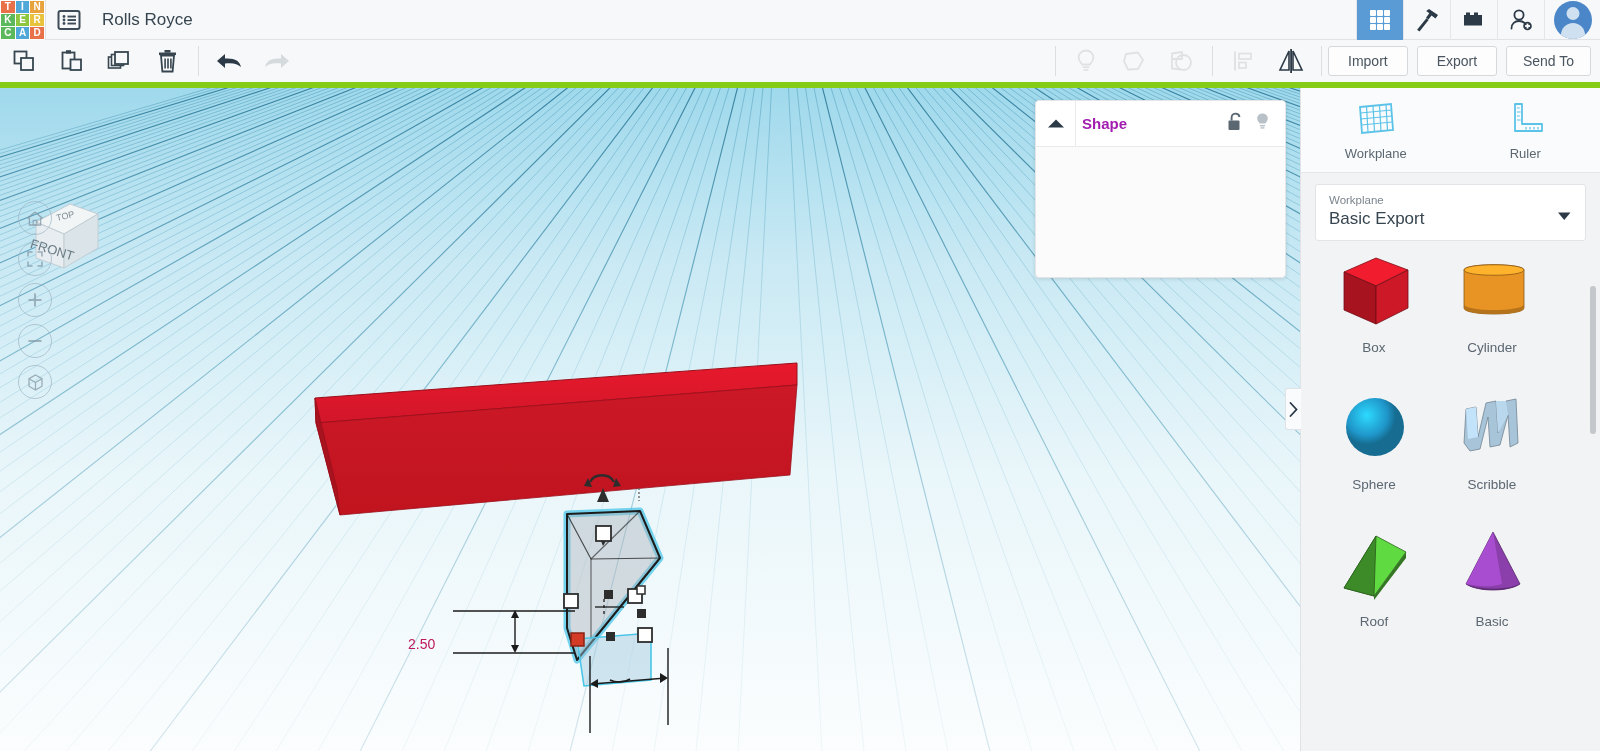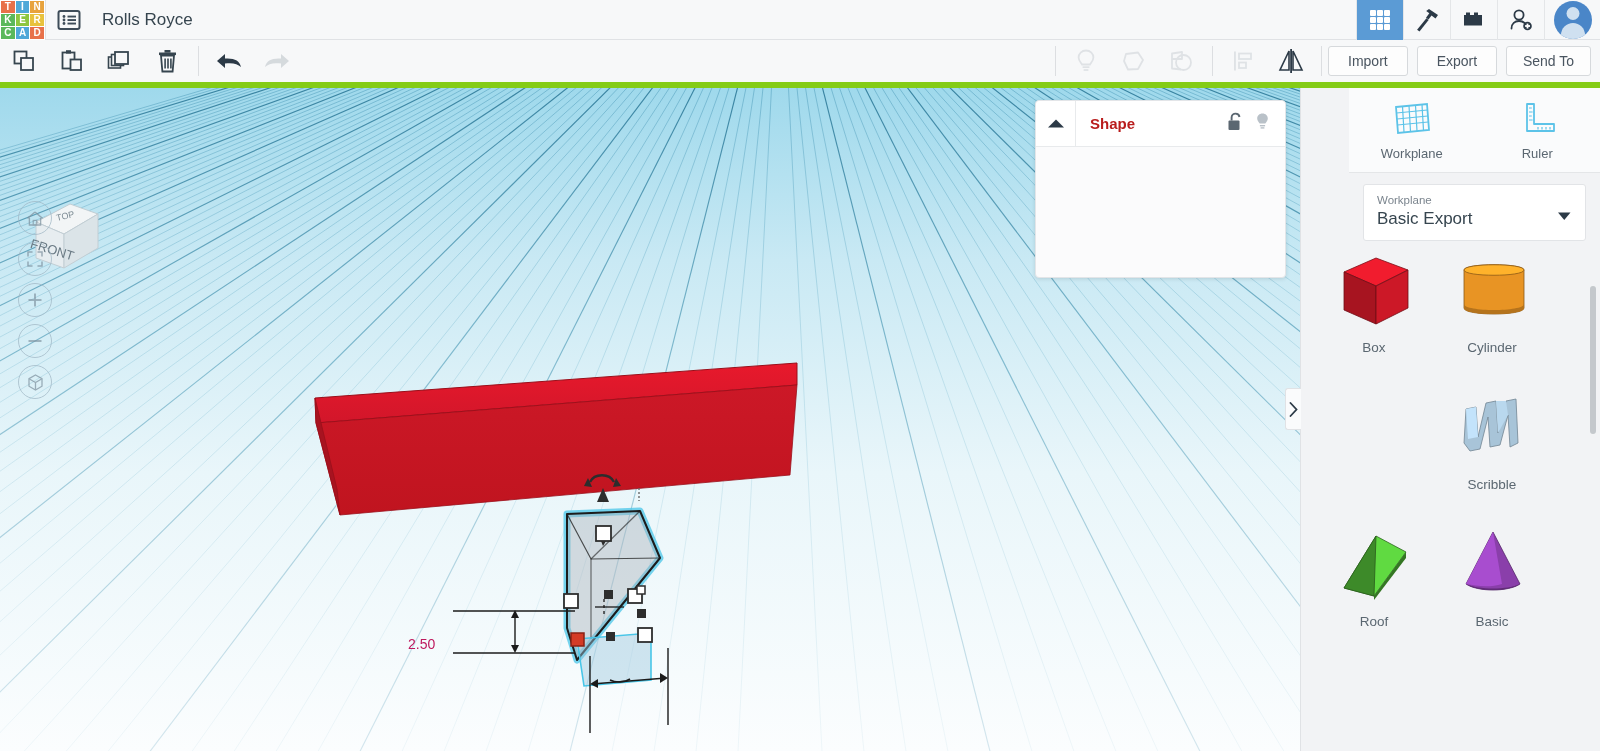--- a/index.html
+++ b/index.html
@@ -103,21 +103,21 @@
     box-shadow: 0 1px 4px rgba(0,0,0,.12);
   }
   .sp-head {
     height: 46px; display: flex; align-items: center;
     border-bottom: 1px solid #e8eaec; background: #fff; border-radius: 4px 4px 0 0;
   }
   .sp-collapse {
     width: 40px; height: 45px; display: flex; align-items: center; justify-content: center;
     border-right: 1px solid #e8eaec; cursor: pointer;
   }
-  .sp-title { font-size: 15px; font-weight: bold; color: #b91c1c; margin-left: 14px; }
+  .sp-title { font-size: 15px; font-weight: bold; color: #a21caf; margin-left: 6px; }
   .sp-head-icons { margin-left: auto; display: flex; align-items: center; gap: 10px; padding-right: 14px; }
   .sp-body { display: flex; justify-content: center; gap: 60px; padding-top: 22px; }
   .sp-opt { display: flex; flex-direction: column; align-items: center; cursor: pointer; }
   .sw-solid {
     width: 45px; height: 45px; border-radius: 50%; background: #3cb63c;
     box-shadow: 0 0 5px rgba(60,182,60,.45);
   }
   .sw-hole {
     width: 45px; height: 45px; border-radius: 50%;
     background: repeating-linear-gradient(135deg,#cfcac4 0 4px,#efedea 4px 8px);
@@ -127,21 +127,21 @@
 
   
   .dim-label {
     position: absolute; font-size: 14px; color: #be185d;
     font-family: "Liberation Sans", sans-serif;
   }
 
   
   .sidebar {
     position: absolute; left: 1300px; top: 88px; width: 300px; height: 663px;
-    background: #f2f3f5; border-left: 1px solid #e0e2e5; padding-left: 48px;
+    background: #f2f3f5; border-left: 1px solid #e0e2e5;
   }
   .sb-tools { display: flex; height: 85px; background: #fafbfc; border-bottom: 1px solid #e4e6e8; }
   .sb-tool {
     flex: 1; display: flex; flex-direction: column; align-items: center; justify-content: center;
     cursor: pointer; gap: 8px;
   }
   .sb-tool-lbl { font-size: 13px; color: #5b6771; }
   .sb-dd {
     margin: 11px 14px 0 14px; background: #fff; border: 1px solid #e2e4e7; border-radius: 3px;
     padding: 9px 13px 11px 13px; position: relative; cursor: pointer;
@@ -723,20 +723,35 @@
         <div class="sb-cell" style="left: 132px; top: 0px;">
           <div class="sb-cell-art">
             <svg width="92" height="92" viewBox="0 0 92 92">
               <path d="M18 26 C18 19 78 19 78 26 L78 64 C78 72 18 72 18 64 Z" fill="#e89424" stroke="#8b5916" stroke-width="0.8"></path>
               <path d="M18 26 C18 19 78 19 78 26 C78 33 18 33 18 26 Z" fill="#ffb22b" stroke="#8b5916" stroke-width="0.8"></path>
               <path d="M18 60 C18 68 78 68 78 60 L78 64 C78 72 18 72 18 64 Z" fill="#b5731c" stroke="none" stroke-width="0.8"></path>
             </svg>
           </div>
           <div class="sb-cell-lbl">Cylinder</div>
         </div>
+        <div class="sb-cell" style="left: 14px; top: 137px;">
+          <div class="sb-cell-art">
+            <svg width="92" height="92" viewBox="0 0 92 92">
+              <defs>
+                <radialGradient id="sphG" cx="36%" cy="30%">
+                  <stop offset="0%" stop-color="#2ddaff"></stop>
+                  <stop offset="70%" stop-color="#1f96c9"></stop>
+                  <stop offset="100%" stop-color="#166c91"></stop>
+                </radialGradient>
+              </defs>
+              <circle cx="47" cy="46" r="29" fill="url(#sphG)"></circle>
+            </svg>
+          </div>
+          <div class="sb-cell-lbl">Sphere</div>
+        </div>
         <div class="sb-cell" style="left: 132px; top: 137px;">
           <div class="sb-cell-art">
             <svg width="92" height="92" viewBox="0 0 92 92">
               <path d="M18 62 L20 28 L30 26 L32 56 L40 22 L50 20 L52 52 L60 20 L70 18 L72 62 L64 66 L62 34 L54 64 L44 66 L42 36 L34 68 L24 70 Z" fill="#a8c4d8" stroke="#728593" stroke-width="0.8"></path>
               <path d="M20 28 L30 26 L32 56 L22 58 Z" fill="#c3e3fb" stroke="none" stroke-width="0.8"></path>
               <path d="M50 20 L60 20 L62 34 L52 52 Z" fill="#b9d8ee" stroke="none" stroke-width="0.8"></path>
             </svg>
           </div>
           <div class="sb-cell-lbl">Scribble</div>
         </div>

